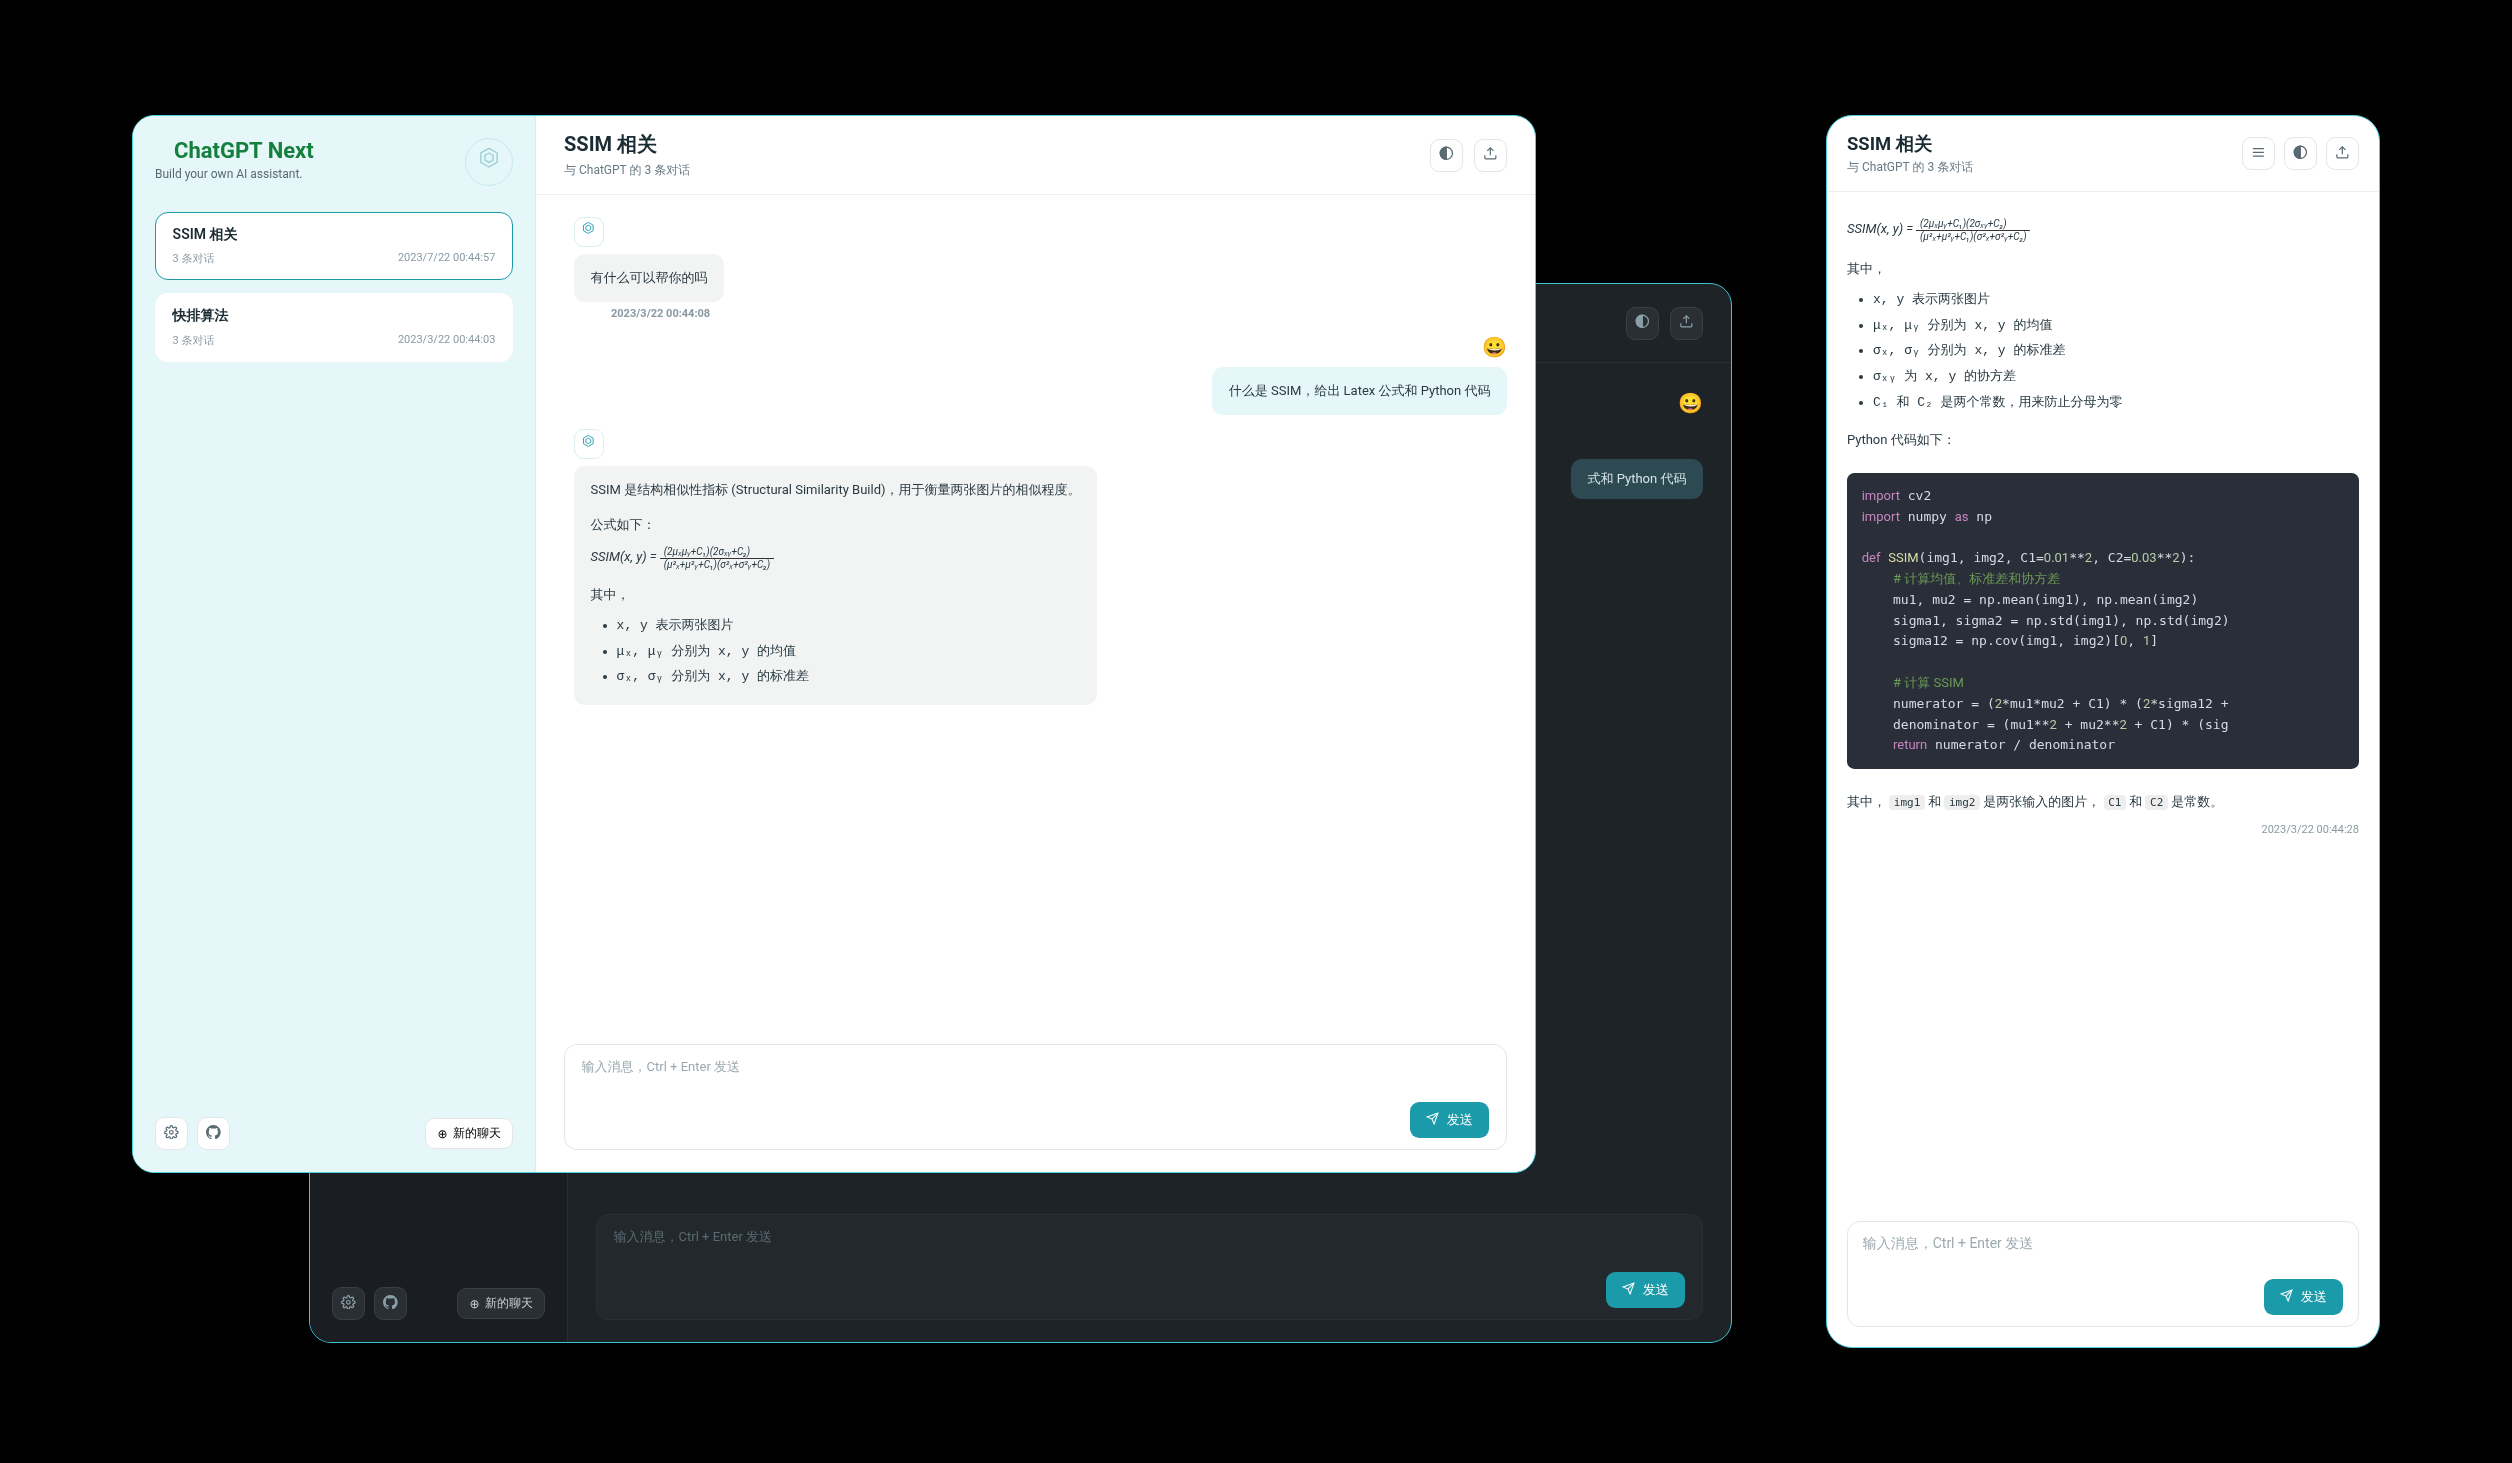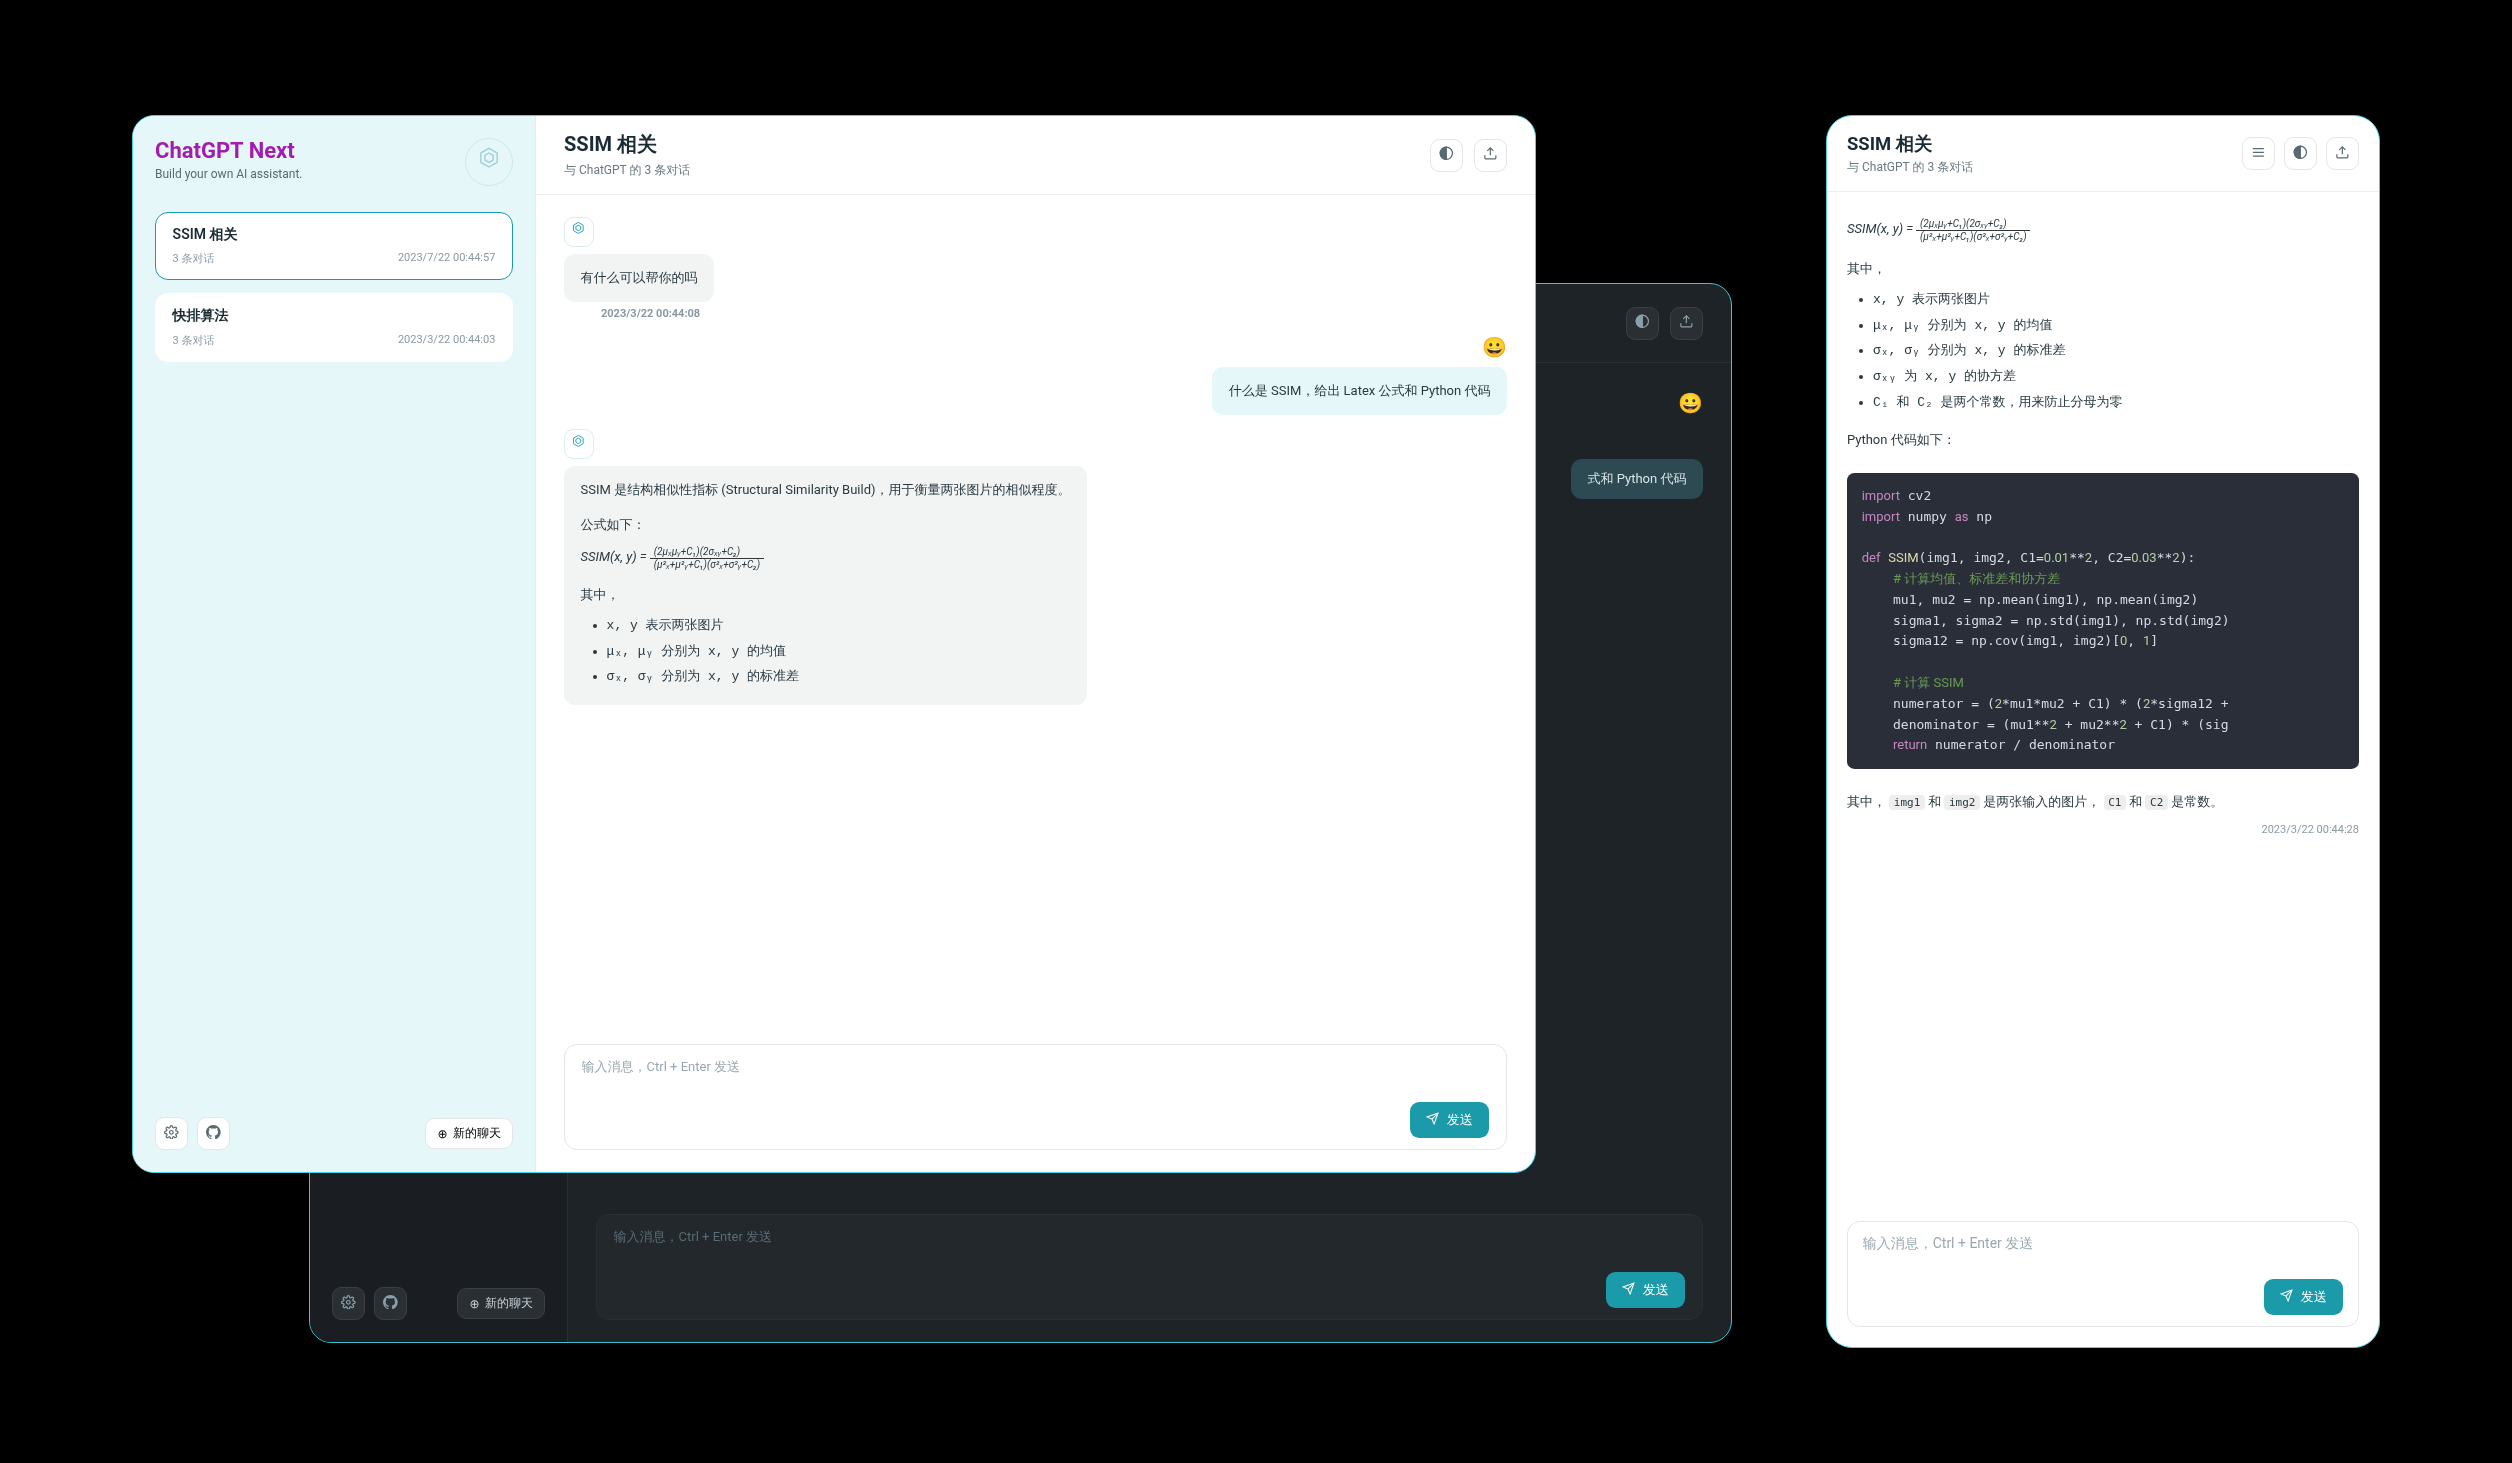--- a/index.html
+++ b/index.html
@@ -11,38 +11,38 @@
 .pill-btn { border: 0.9px solid #e5e5e5; border-radius: 9.2px; background: #fff; padding: 6.4px 11px; font-size: 12px; display: inline-flex; align-items: center; gap: 5.5px; cursor: pointer; }
 .send-btn { background: #1b9aaa; color: #fff; border: none; border-radius: 9.2px; padding: 9.2px 16.6px; font-size: 13px; display: inline-flex; gap: 7.4px; align-items: center; cursor: pointer; }
 
 
 .panel-light {
   position: absolute; left: 132px; top: 115px; width: 1404px; height: 1058px;
   background: #fff; border: 1.8px solid #4dd0e1; border-radius: 22px; display: flex; overflow: hidden;
 }
 .sidebar { width: 403px; background: #e6f7f9; border-right: 0.9px solid #dbeef0; display: flex; flex-direction: column; padding: 22px; }
 .brand { display: flex; justify-content: space-between; align-items: flex-start; }
-.brand-title { font-size: 22px; font-weight: 700; color: #a21caf; }
+.brand-title { font-size: 22px; font-weight: 700; color: #15803d; margin-left: 19px; }
 .brand-sub { font-size: 12px; color: #5a6a72; margin-top: 3.7px; }
 .logo-circ { width: 48px; height: 48px; border-radius: 50%; border: 1.8px solid #c9e8ec; display: flex; align-items: center; justify-content: center; color: #9ecfd5; }
 .convo-list { margin-top: 26px; display: flex; flex-direction: column; gap: 13px; }
 .convo-item { background: #fff; border: 1.8px solid transparent; border-radius: 13px; padding: 13px 16.6px; }
 .convo-item.active { border-color: #1b9aaa; }
 .convo-title { font-size: 14px; font-weight: 600; color: #1a2b33; }
 .convo-meta { display: flex; justify-content: space-between; font-size: 11px; color: #8a9aa2; margin-top: 7.4px; }
 .side-footer { margin-top: auto; display: flex; justify-content: space-between; align-items: center; }
 .side-footer-left { display: flex; gap: 9.2px; }
 
 .main-col { flex: 1; display: flex; flex-direction: column; }
 .topbar { height: 79px; padding: 13px 28px; border-bottom: 0.9px solid #eee; display: flex; justify-content: space-between; align-items: center; }
 .topbar-title { font-size: 20px; font-weight: 700; color: #1a2b33; }
 .topbar-sub { font-size: 12px; color: #6a7a82; margin-top: 3.7px; }
 .topbar-actions { display: flex; gap: 11px; }
 
-.chat-scroll { flex: 1; overflow: auto; padding: 22px 28px; }
+.chat-scroll { flex: 1; overflow: auto; padding: 22px 28px; margin-left: 10px; }
 .msg-row { display: flex; margin-bottom: 14.7px; }
 .msg-row.left { flex-direction: column; align-items: flex-start; }
 .msg-row.right { flex-direction: column; align-items: flex-end; }
 .avatar { width: 29.5px; height: 29.5px; border-radius: 9.2px; border: 0.9px solid #d9eef0; background: #fff; display: flex; align-items: center; justify-content: center; margin-bottom: 7.4px; color: #1b9aaa; font-size: 14.7px; }
 .bubble { max-width: 80%; background: #f2f4f4; border-radius: 11px; padding: 13px 16.6px; font-size: 13px; color: #2a3a42; line-height: 1.7; }
 .bubble.user { background: #e6f7fa; }
 .bubble.big { max-width: 86%; }
 .timestamp { font-size: 11px; color: #8a9aa2; margin-top: 5.5px; font-weight: bold; }
 .emoji-avatar { font-size: 20px; margin-bottom: 7.4px; }
 .formula { font-family: "Times New Roman", serif; font-style: italic; font-size: 13px; margin: 9.2px 0 0 0; }

